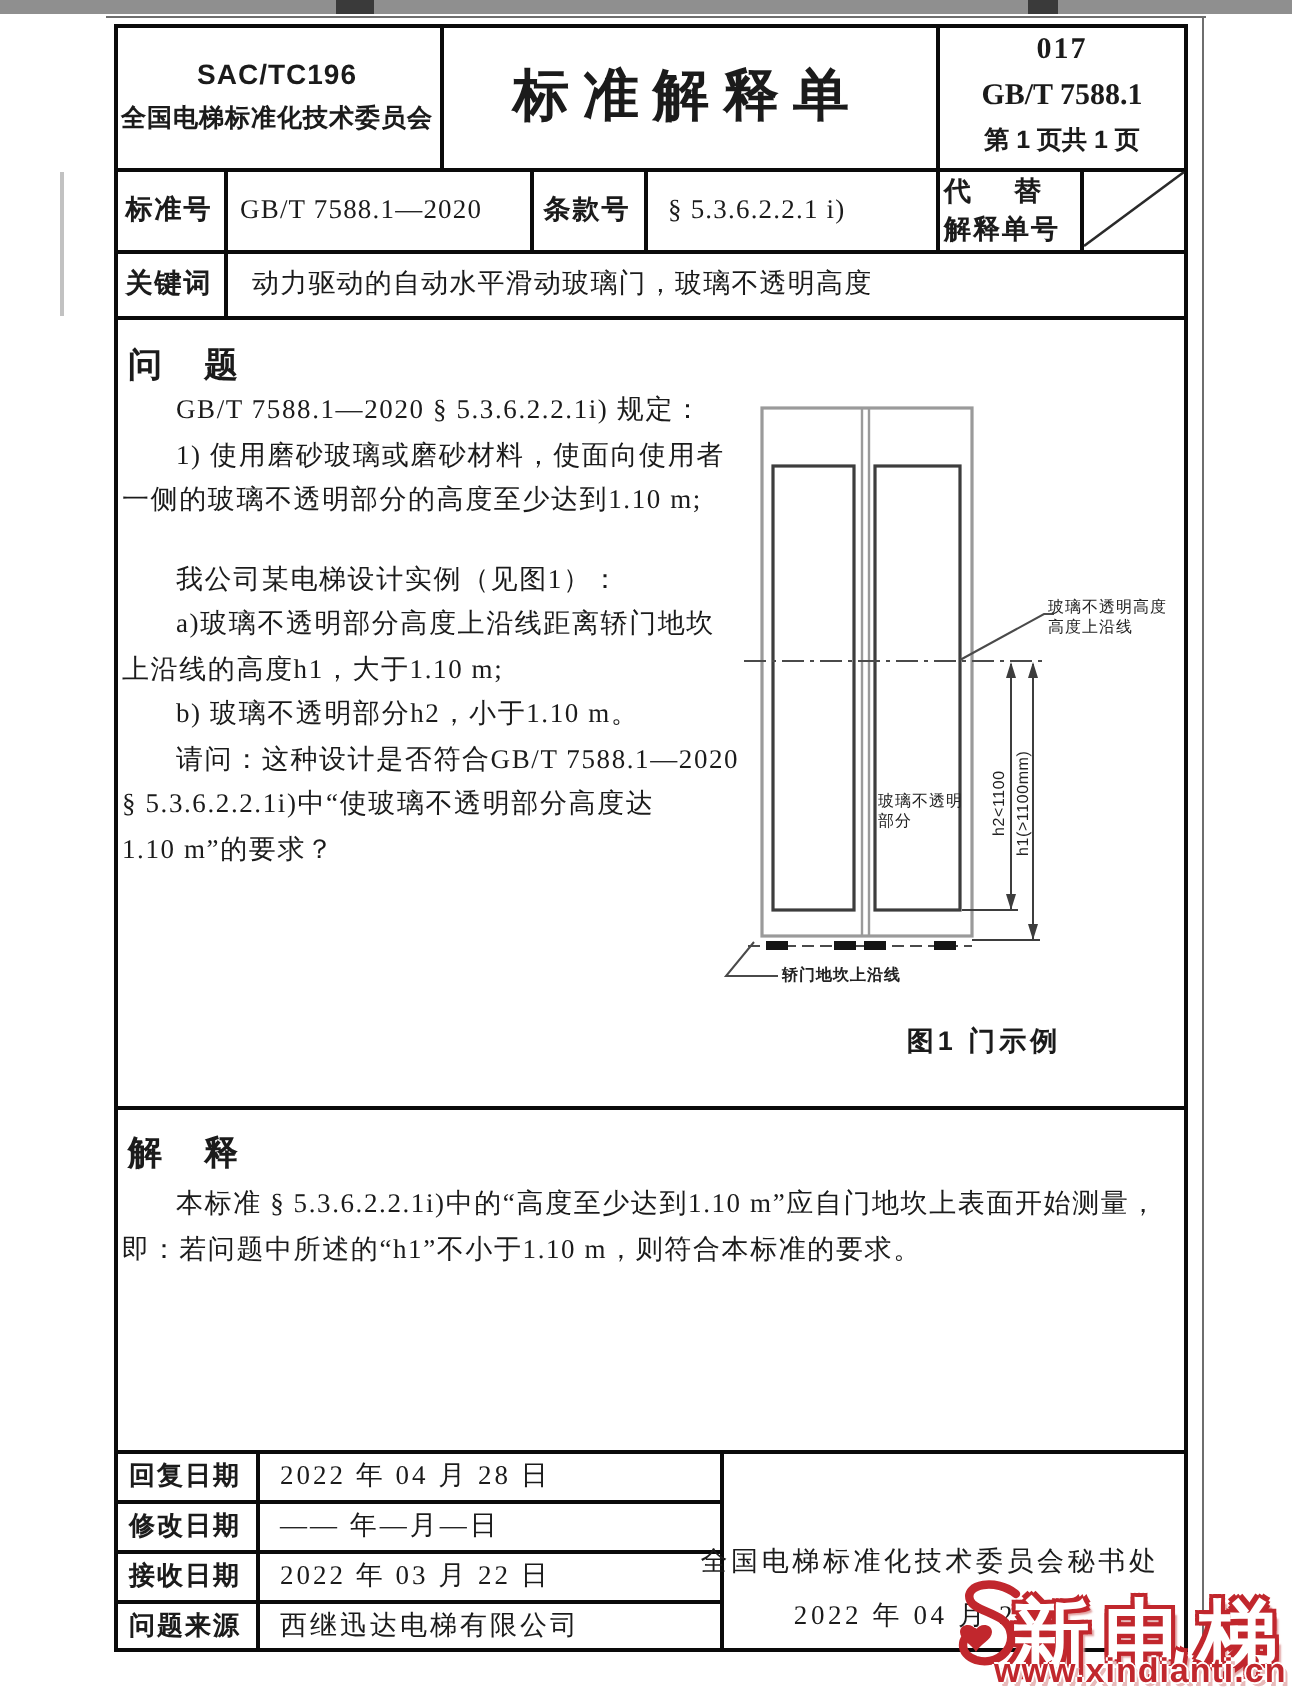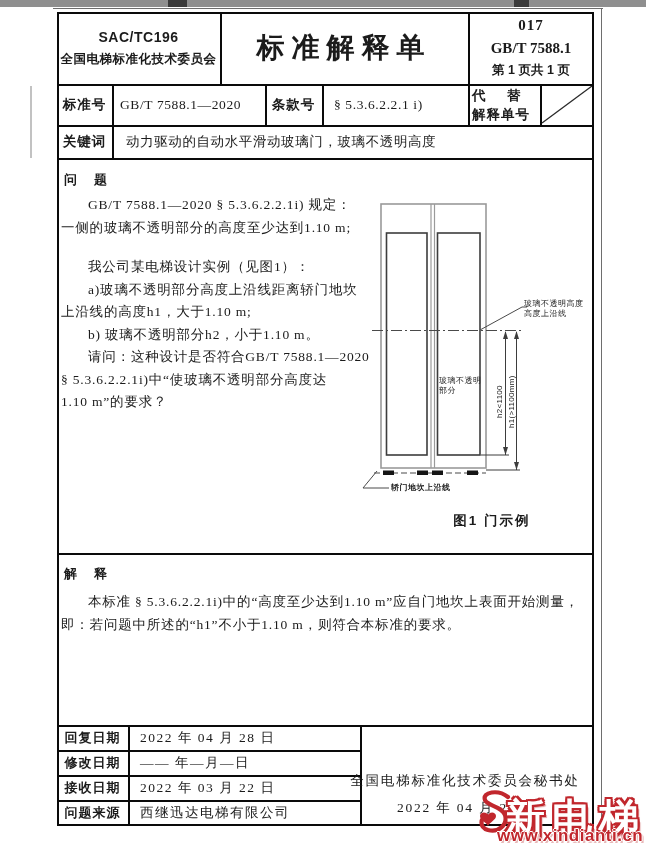--- a/index.html
+++ b/index.html
@@ -20,21 +20,21 @@
   .sans{font-family:"Liberation Sans","DejaVu Sans",sans-serif;}
   .cellc{display:flex;align-items:center;justify-content:center;text-align:center;}
   .lbl{font-family:"Liberation Sans","DejaVu Sans",sans-serif;font-weight:bold;font-size:13.5px;letter-spacing:1px;}
   .val{font-size:13.5px;letter-spacing:.6px;display:flex;align-items:center;}
   .org-code{font-size:14px;font-weight:bold;letter-spacing:.5px;}
   .org-name{font-size:12.5px;font-weight:bold;margin-top:6px;letter-spacing:.5px;}
   .doc-title{font-size:28px;font-weight:bold;letter-spacing:7px;}
   .hr3{font-weight:bold;}
   .bodyline{height:22.5px;line-height:22.5px;font-size:13.5px;letter-spacing:.8px;white-space:nowrap;}
   .ind{padding-left:27px;}
-  .sec-head{font-family:"Liberation Sans","DejaVu Sans",sans-serif;font-weight:bold;font-size:13px;letter-spacing:2px;}
+  .sec-head{font-family:"Liberation Sans","DejaVu Sans",sans-serif;font-weight:bold;font-size:17px;letter-spacing:2px;}
   .figtext{font-size:8px;line-height:9.5px;letter-spacing:.5px;color:#222;white-space:nowrap;}
   .dim-v{position:absolute;font-size:8px;letter-spacing:.3px;color:#222;white-space:nowrap;
          transform:rotate(-90deg);transform-origin:top left;font-family:"Liberation Sans","DejaVu Sans",sans-serif;}
   .caption{font-family:"Liberation Sans","DejaVu Sans",sans-serif;font-weight:bold;font-size:13.5px;letter-spacing:2px;text-align:center;}
   .ftr-lbl{font-family:"Liberation Sans","DejaVu Sans",sans-serif;font-weight:bold;font-size:13px;letter-spacing:1px;}
   .ftr-val{font-size:13.5px;letter-spacing:1.5px;}
   .secr{font-size:13.5px;letter-spacing:1.8px;text-align:center;}
   
   .wm-brand{position:absolute;left:505px;top:791px;font-family:"Liberation Sans","DejaVu Sans",sans-serif;
     font-weight:bold;font-size:40px;letter-spacing:7px;color:#ffffff;white-space:nowrap;
@@ -100,20 +100,21 @@
   <svg class="abs" style="left:540px;top:84px;" width="54" height="41">
     <line x1="2" y1="39" x2="52" y2="2" stroke="#2a2a2a" stroke-width="1.3"></line>
   </svg>
 
   <div class="abs cellc lbl" style="left:57px;top:125px;width:55px;height:33px;">关键词</div>
   <div class="abs val" style="left:126px;top:125px;width:460px;height:33px;">动力驱动的自动水平滑动玻璃门，玻璃不透明高度</div>
 
   <div class="abs sec-head" style="left:64px;top:171px;">问　题</div>
   <div class="abs" style="left:61px;top:194px;width:330px;">
     <div class="bodyline ind">GB/T 7588.1—2020 § 5.3.6.2.2.1i) 规定：</div>
+    <div class="bodyline ind">1) 使用磨砂玻璃或磨砂材料，使面向使用者</div>
     <div class="bodyline">一侧的玻璃不透明部分的高度至少达到1.10 m;</div>
     <div class="bodyline ind" style="margin-top:17px;">我公司某电梯设计实例（见图1）：</div>
     <div class="bodyline ind">a)玻璃不透明部分高度上沿线距离轿门地坎</div>
     <div class="bodyline">上沿线的高度h1，大于1.10 m;</div>
     <div class="bodyline ind">b) 玻璃不透明部分h2，小于1.10 m。</div>
     <div class="bodyline ind">请问：这种设计是否符合GB/T 7588.1—2020</div>
     <div class="bodyline">§ 5.3.6.2.2.1i)中“使玻璃不透明部分高度达</div>
     <div class="bodyline">1.10 m”的要求？</div>
   </div>
 
@@ -146,21 +147,21 @@
     <rect x="72" y="275.5" width="11" height="4.5" fill="#151515"></rect>
     <rect x="107" y="275.5" width="11" height="4.5" fill="#151515"></rect>
 
     <polyline points="17,276 3,293 29,293" fill="none" stroke="#4a4a4a" stroke-width="1"></polyline>
   </svg>
 
   <div class="abs figtext" style="left:524px;top:299px;">
     <div>玻璃不透明高度</div>
     <div>高度上沿线</div>
   </div>
-  <div class="abs figtext" style="left:439px;top:376px;">
+  <div class="abs figtext" style="left:439px;top:396px;">
     <div>玻璃不透明</div>
     <div>部分</div>
   </div>
   <div class="dim-v" style="left:495px;top:418px;">h2&lt;1100</div>
   <div class="dim-v" style="left:507px;top:428px;">h1(&gt;1100mm)</div>
   <div class="abs figtext" style="left:391px;top:483px;font-weight:bold;">轿门地坎上沿线</div>
   <div class="abs caption" style="left:437px;top:512px;width:110px;">图1 门示例</div>
 
   <div class="abs sec-head" style="left:64px;top:565px;">解　释</div>
   <div class="abs" style="left:61px;top:591px;width:532px;">

